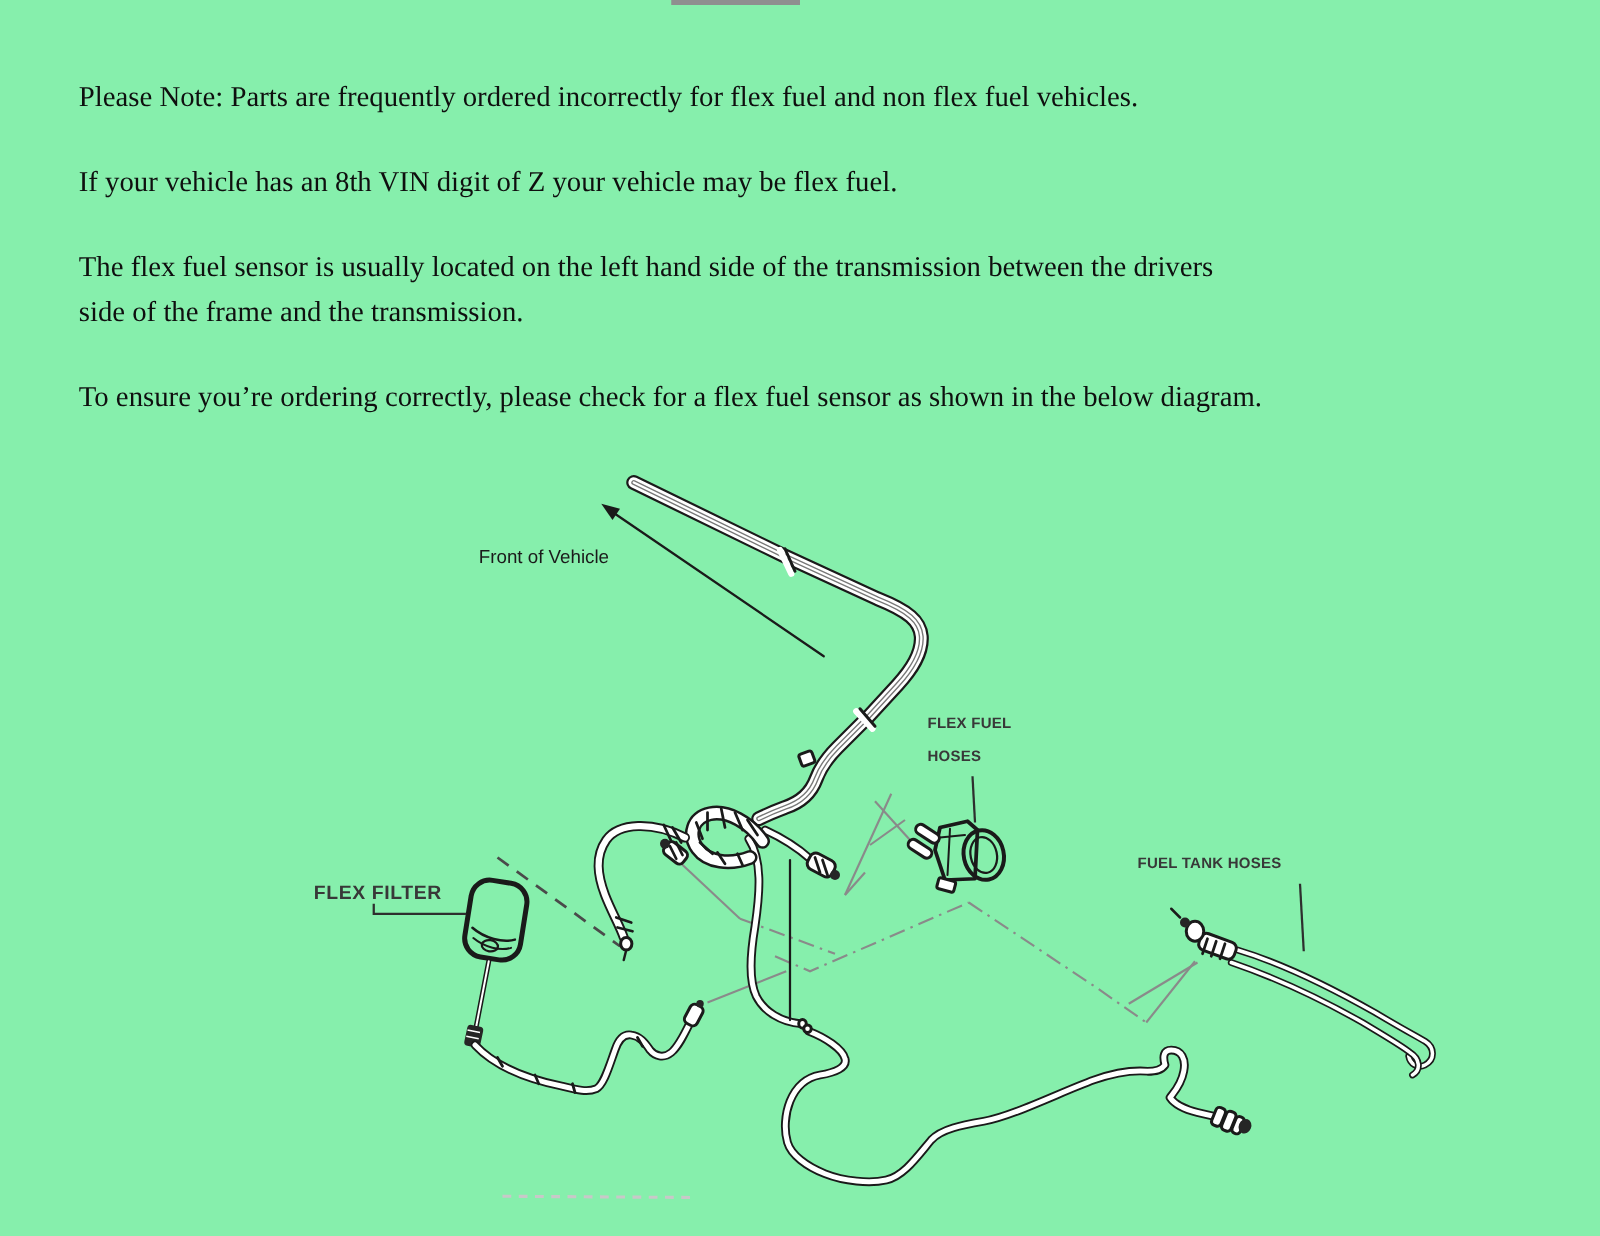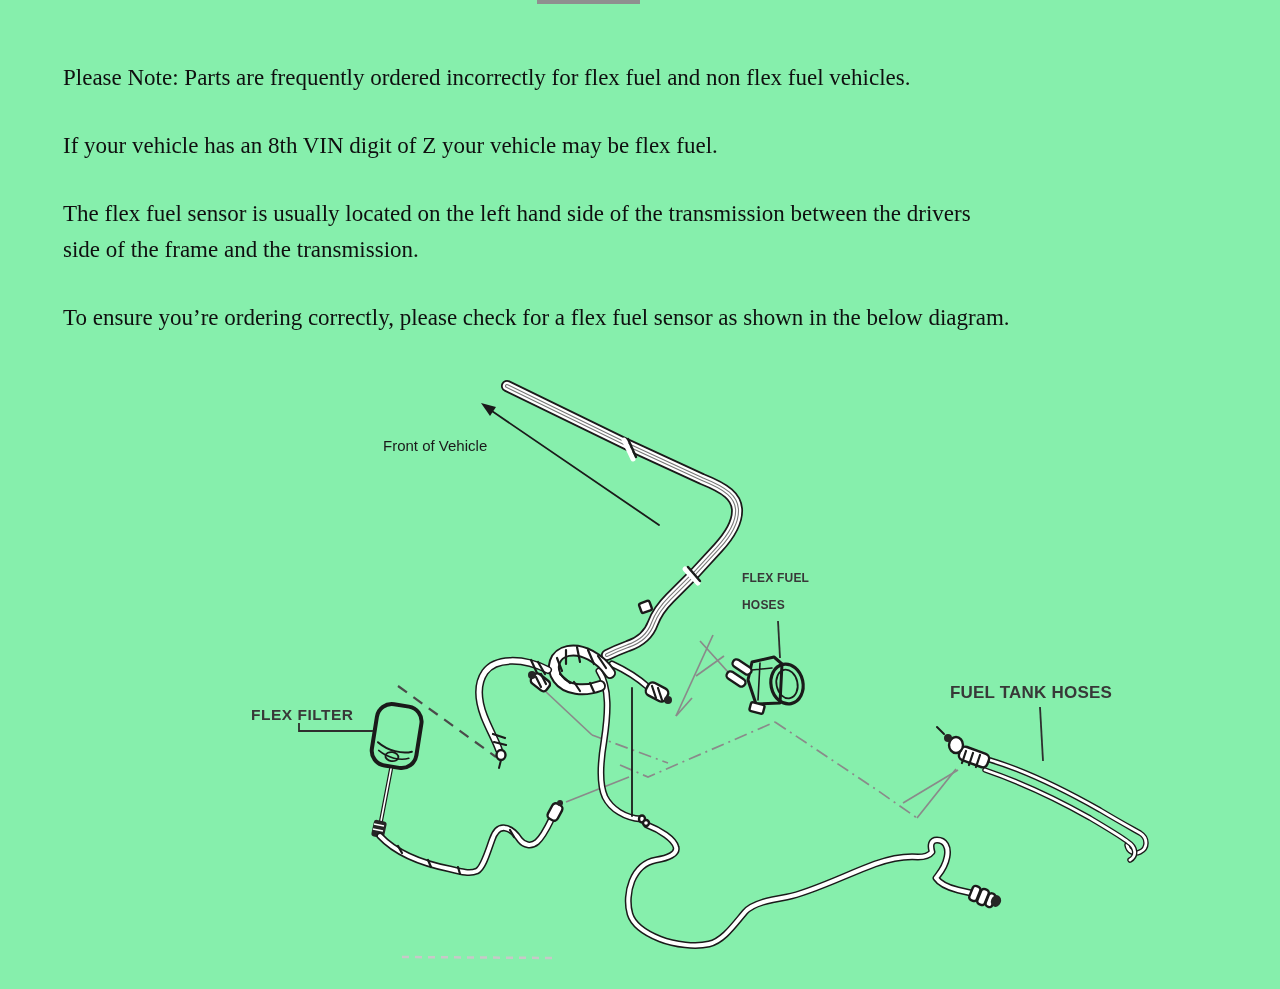--- a/index.html
+++ b/index.html
@@ -4,21 +4,21 @@
 <style>
   html,body{margin:0;padding:0;background:#fff;}
   .page{position:relative;width:1280px;height:989px;background:#86efac;overflow:hidden;
         font-family:"Liberation Sans",sans-serif;}
   .top-bar{position:absolute;left:537px;top:0;width:103px;height:4px;background:#8f8f8f;}
   .intro{position:absolute;left:63px;top:60px;width:1200px;color:#0f0f0f;}
   .intro p{margin:0 0 32px 0;font:23px/36px "Liberation Serif",serif;white-space:pre-line;}
   .lbl{position:absolute;color:#383838;font-family:"Liberation Sans",sans-serif;}
   .lbl.front{left:383px;top:421px;font-size:15px;font-weight:400;color:#1a1a1a;margin-top:16px;}
   .lbl.sensor{left:742px;top:565px;font-size:12px;font-weight:700;line-height:27px;letter-spacing:.2px;}
-  .lbl.tank{left:950px;top:683px;font-size:17px;font-weight:700;letter-spacing:.2px;}
+  .lbl.tank{left:910px;top:683px;font-size:12px;font-weight:700;letter-spacing:.2px;}
   .lbl.filter{left:251px;top:706px;font-size:15.5px;font-weight:700;letter-spacing:.5px;}
   svg.diagram{position:absolute;left:0;top:0;}
   
   .ink{stroke:#1a1a1a;fill:none;stroke-linecap:round;stroke-linejoin:round;}
   .core{stroke:#fff;fill:none;stroke-linecap:round;stroke-linejoin:round;}
   .mid{stroke:#787878;fill:none;stroke-linecap:round;stroke-linejoin:round;}
   .fr{stroke:#8a8a8a;stroke-width:1.7;fill:none;}
   .frd{stroke-dasharray:13 5 2 5;}
   .d1{stroke:#4a4a4a;stroke-width:2.2;stroke-dasharray:11 8;fill:none;}
   .faint{stroke:#c8c8c8;stroke-width:2.5;stroke-dasharray:7 6;fill:none;}

